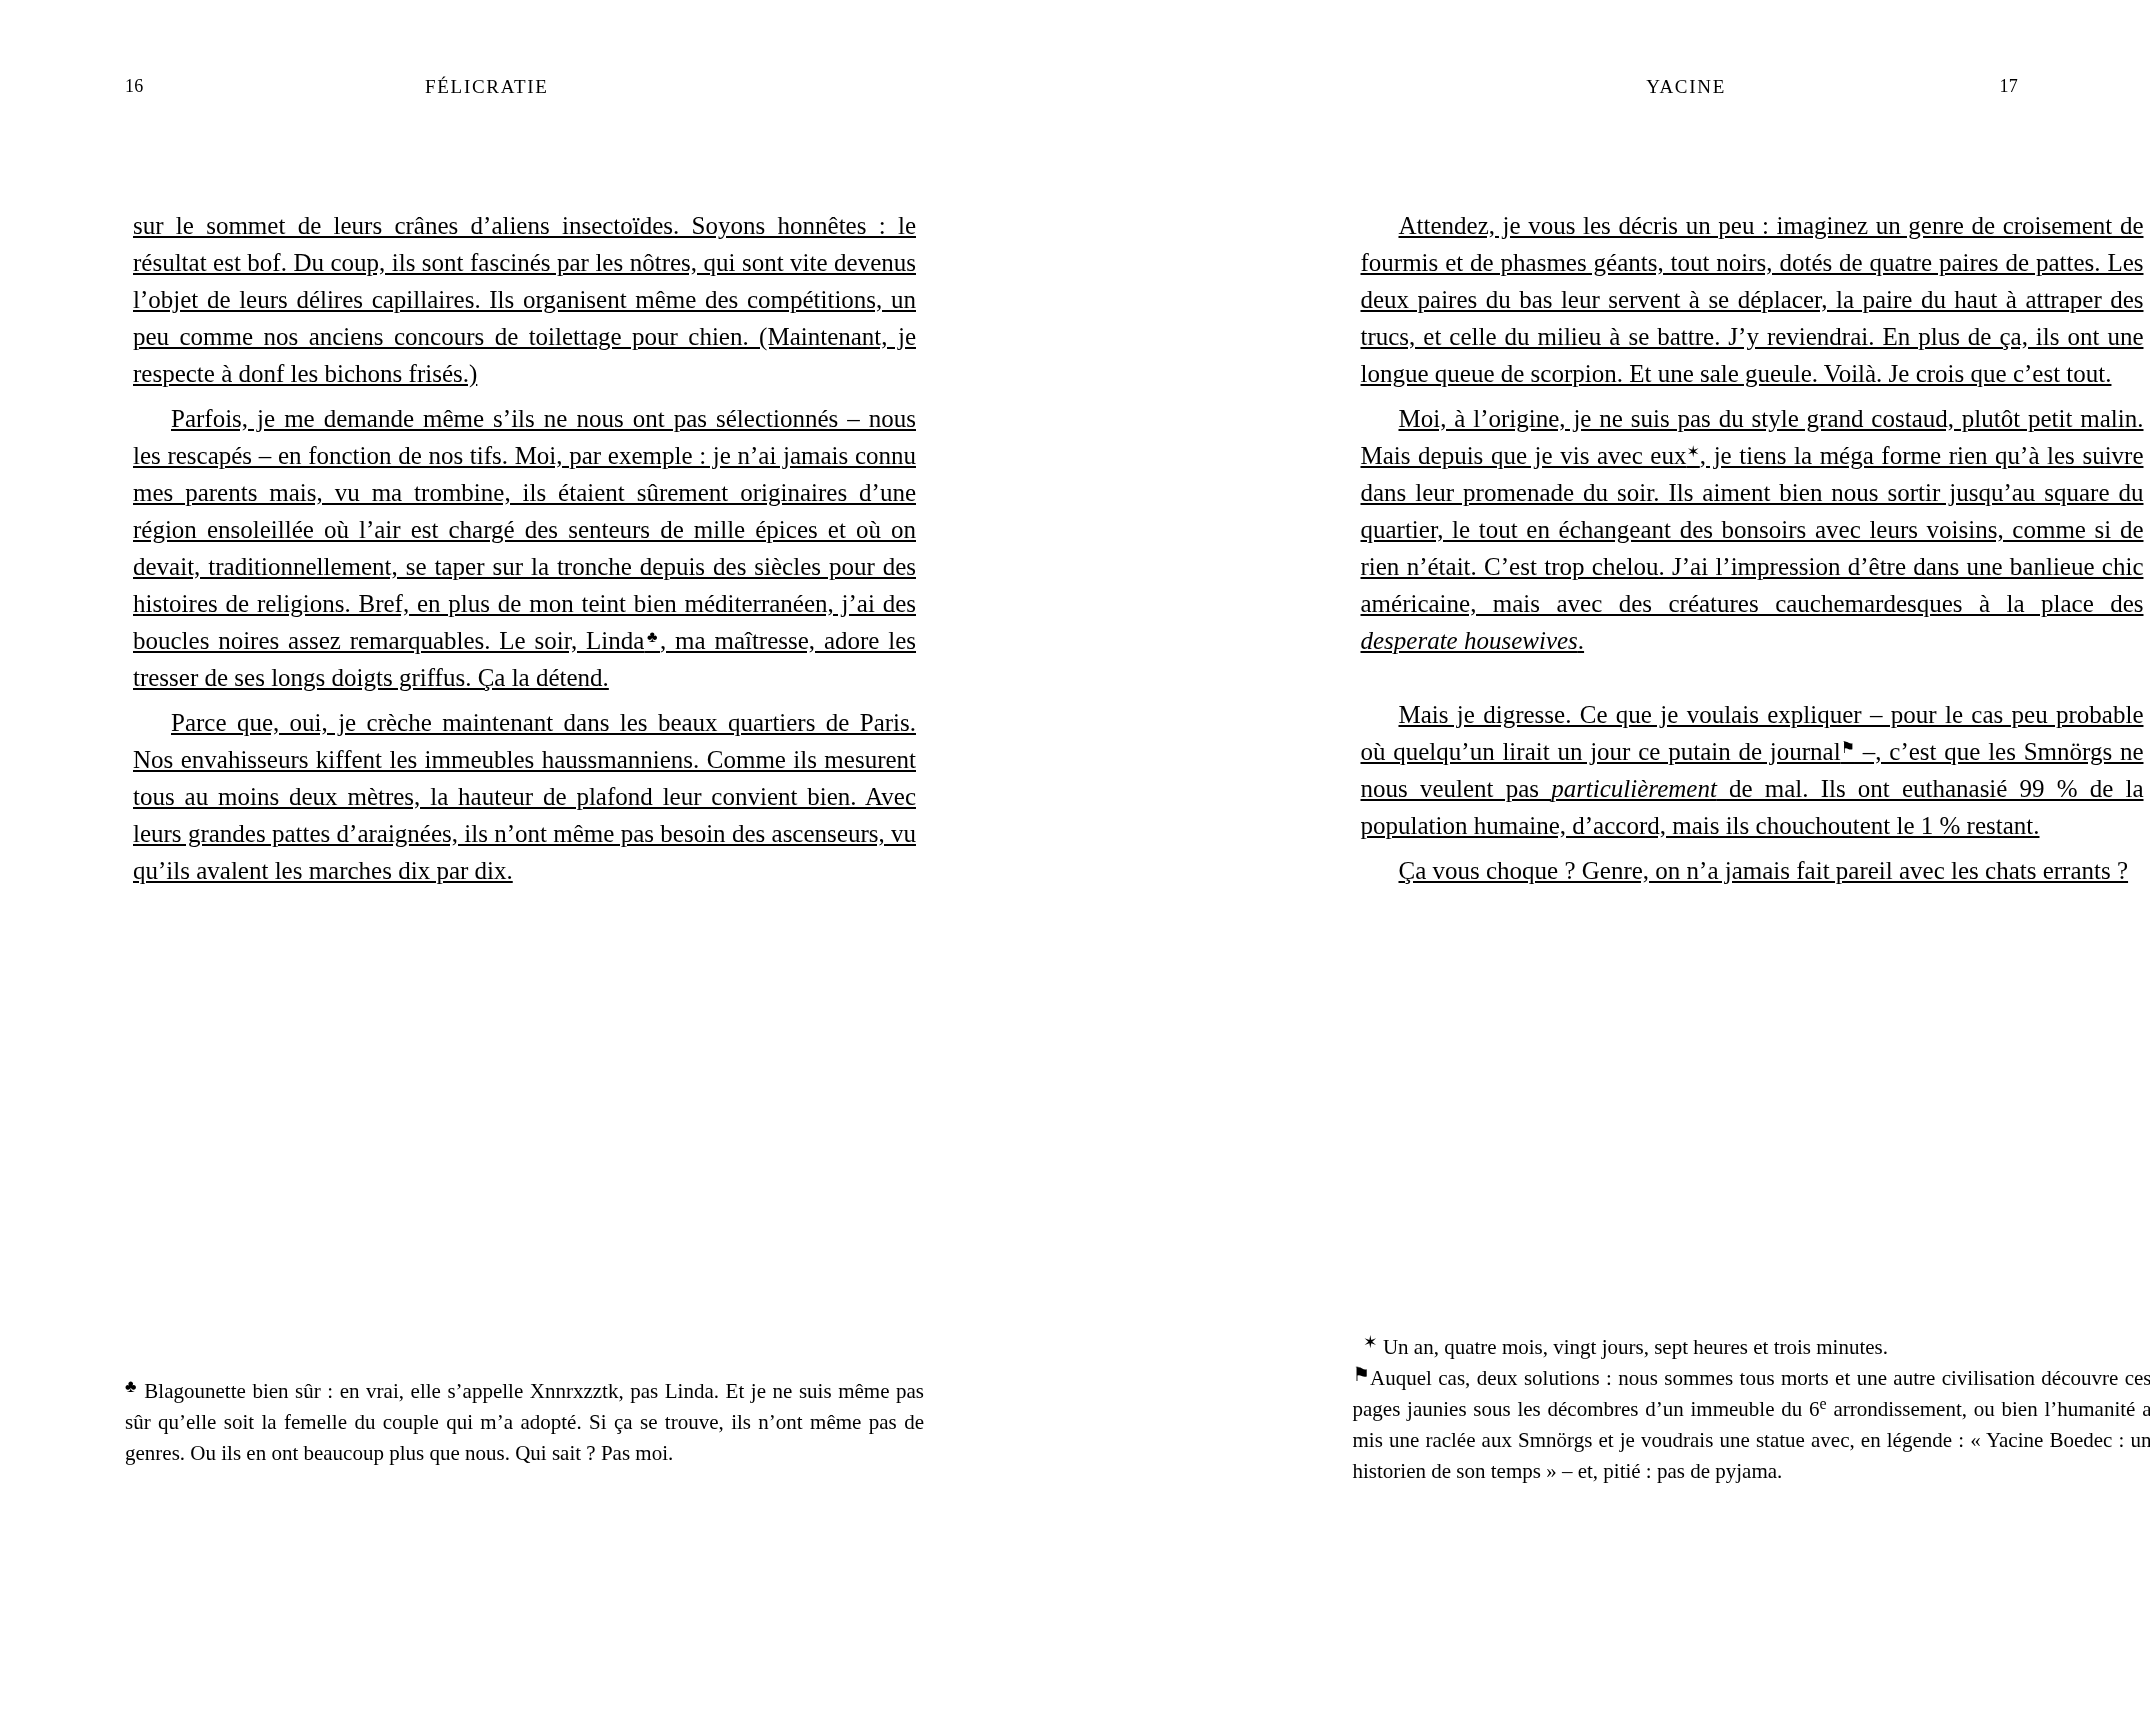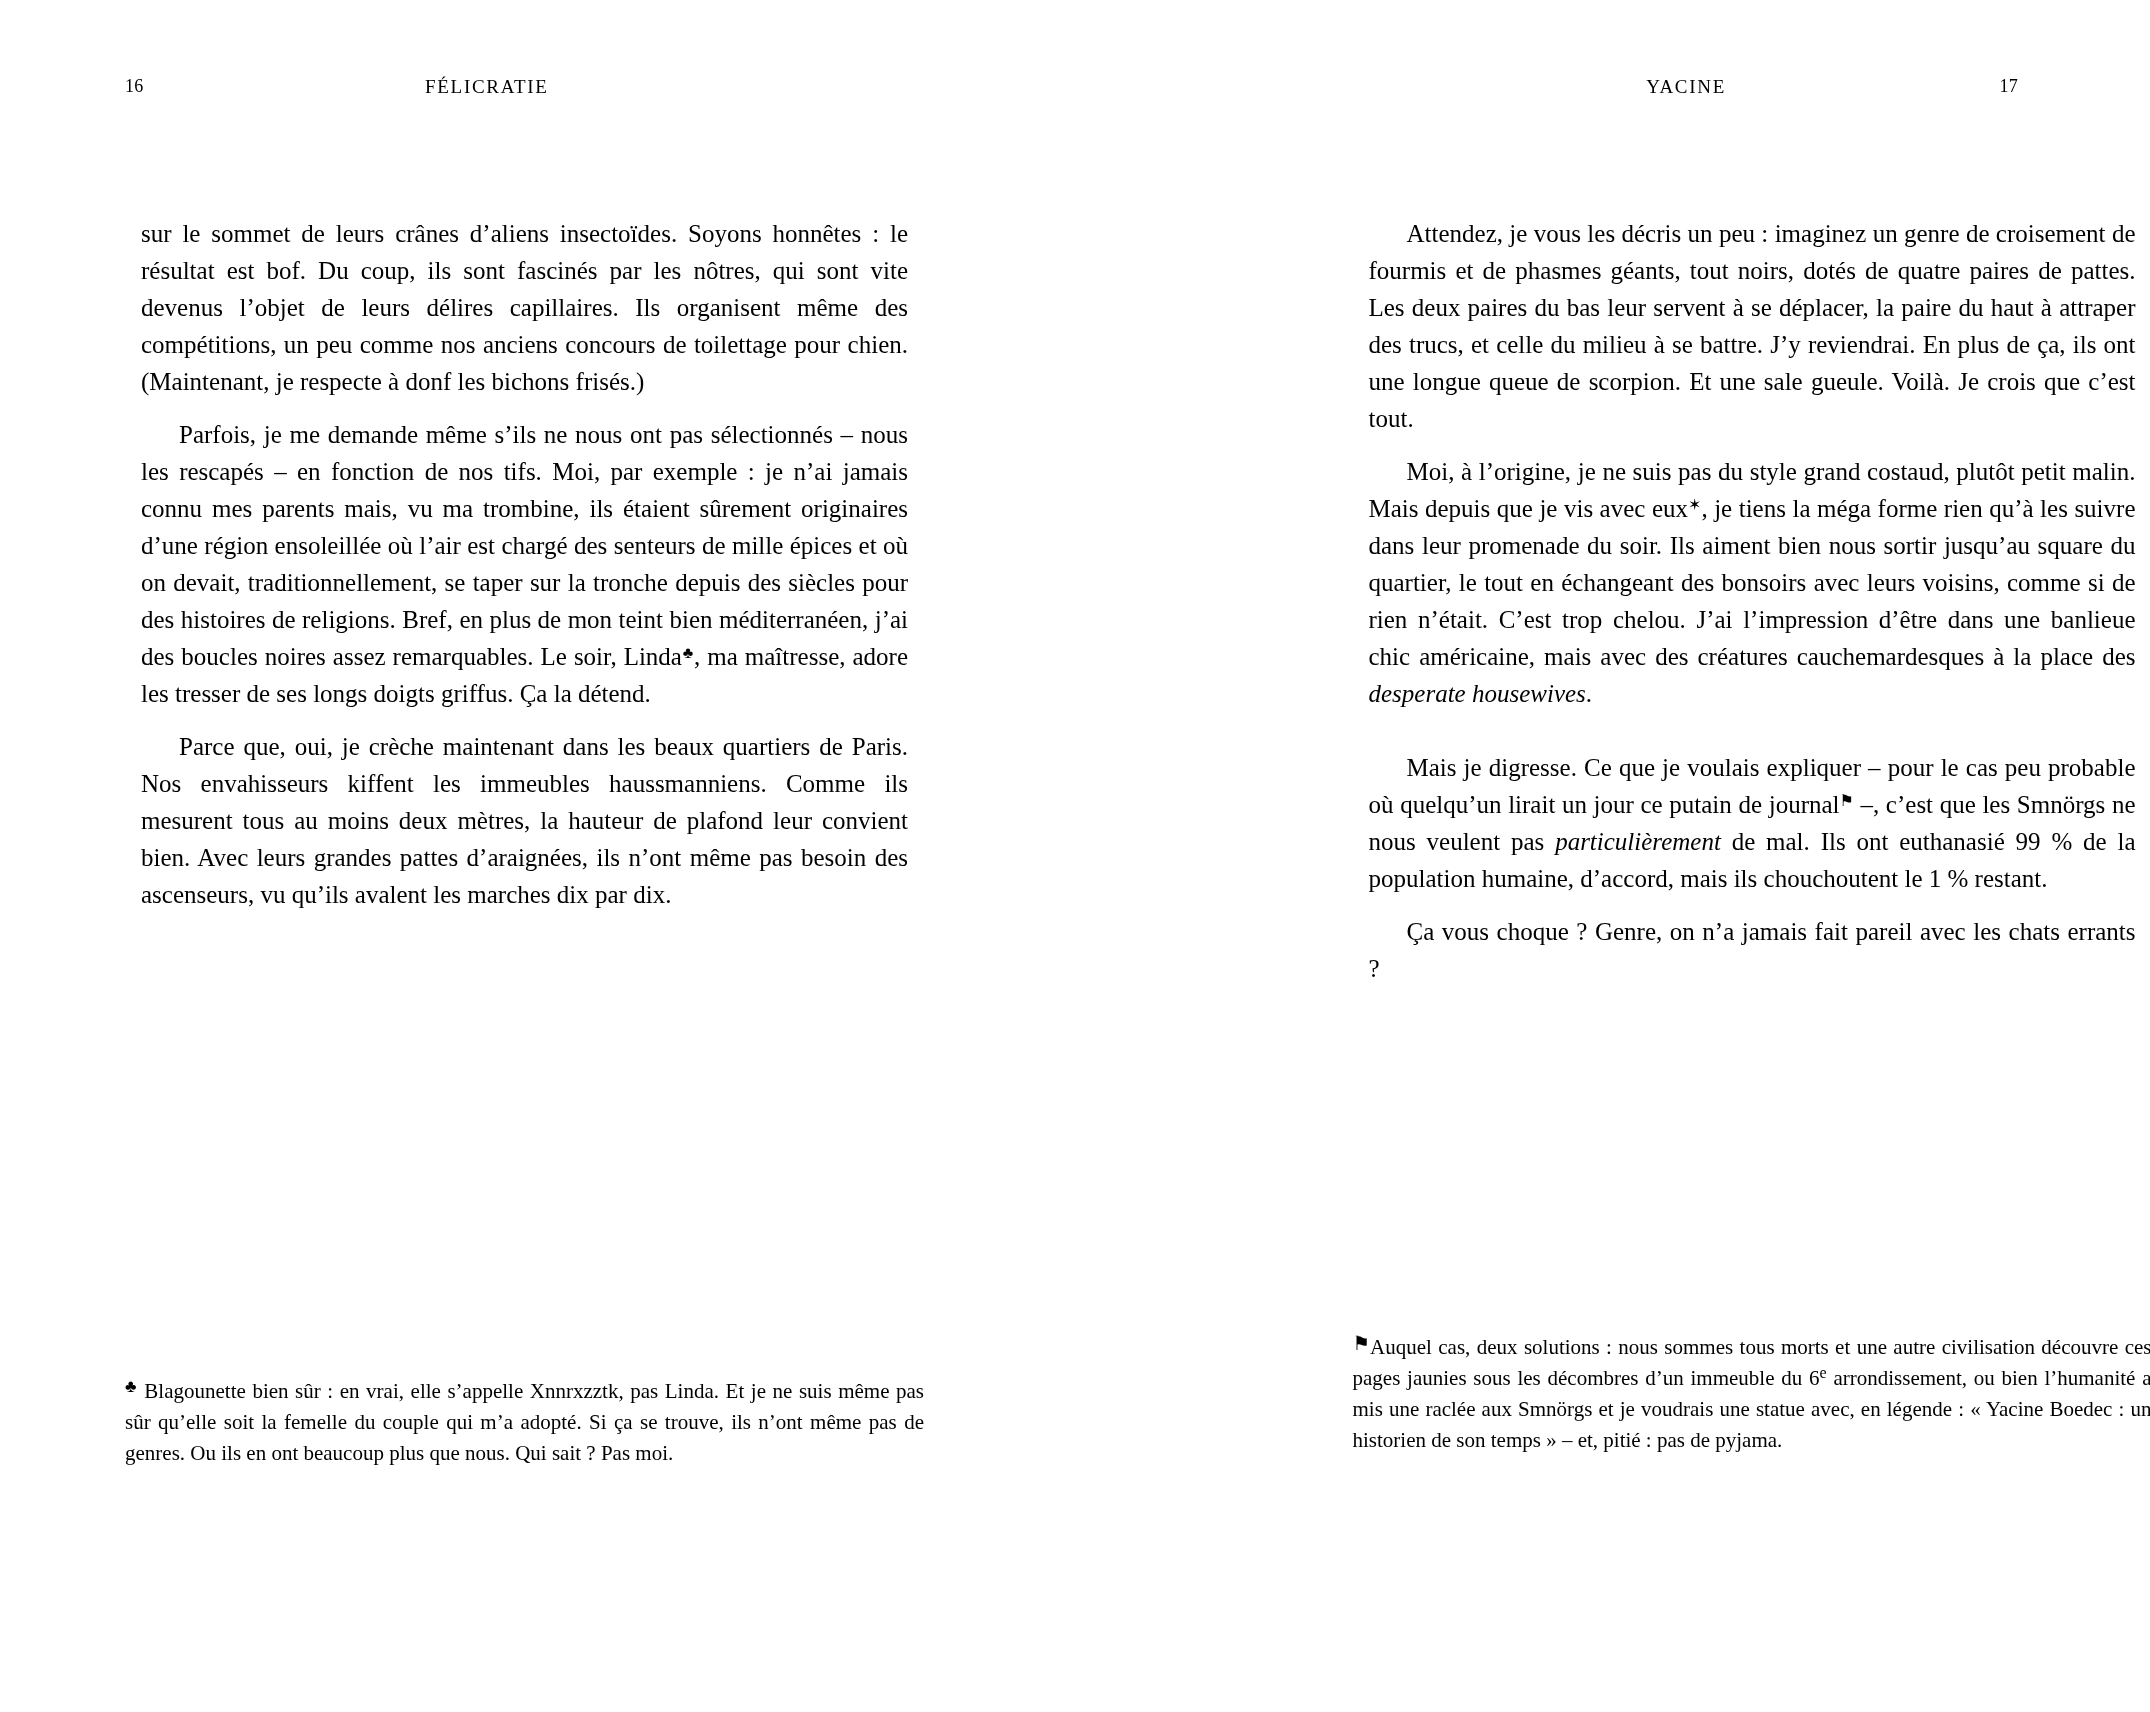--- a/index.html
+++ b/index.html
@@ -66,22 +66,23 @@
     line-height: 37px;
     text-align: justify;
     text-justify: inter-word;
     -webkit-hyphens: manual;
     hyphens: manual;
   }
   .page-left .textblock { left: 125px; }
   .page-right .textblock { left: 277px; }
 
   .textblock p {
-    margin: 16px;
+    margin: 8px;
     text-indent: 38px;
+    text-decoration: underline;
   }
   .textblock p.noindent { text-indent: 0; }
   .textblock p.gap { margin-top: 37px; }
 
   em { font-style: italic; }
 
   sup.fn {
     font-size: 16px;
     vertical-align: 0.42em;
     line-height: 0;
@@ -155,19 +156,20 @@
 
       <p>Moi, à l’origine, je ne suis pas du style grand costaud, plutôt petit malin. Mais depuis que je vis avec eux<sup class="fn">✶</sup>, je tiens la méga forme rien qu’à les suivre dans leur promenade du soir. Ils aiment bien nous sortir jusqu’au square du quartier, le tout en échangeant des bonsoirs avec leurs voisins, comme si de rien n’était. C’est trop chelou. J’ai l’impression d’être dans une banlieue chic américaine, mais avec des créatures cauchemardesques à la place des <em>desperate housewives</em>.</p>
 
       <p class="gap"><span>Mais je digresse. Ce que je voulais expliquer – pour le cas peu probable où quelqu’un lirait un jour ce putain de journal</span><sup class="fn">⚑</sup><span> –, c’est que les Smnörgs ne nous veulent pas </span><em>particulièrement</em><span> de mal. Ils ont euthanasié 99 % de la population humaine, d’accord, mais ils chouchoutent le 1 % restant.</span></p>
 
       <p>Ça vous choque ? Genre, on n’a jamais fait pareil avec les chats errants ?</p>
 
     </div>
 
     <div class="footnotes">
+      <p>&nbsp;&nbsp;<span class="fnmark">✶</span> <span>Un an, quatre mois, vingt jours, sept heures et trois minutes.</span></p>
       <p><span class="fnmark big">⚑</span><span>Auquel cas, deux solutions : nous sommes tous morts et une autre civilisation découvre ces pages jaunies sous les décombres d’un immeuble du 6</span><span class="ord">e</span><span> arrondissement, ou bien l’humanité a mis une raclée aux Smnörgs et je voudrais une statue avec, en légende : « Yacine Boedec : un historien de son temps » – et, pitié : pas de pyjama.</span></p>
     </div>
 
   </div>
 
 </div>
 
 
 </body></html>

